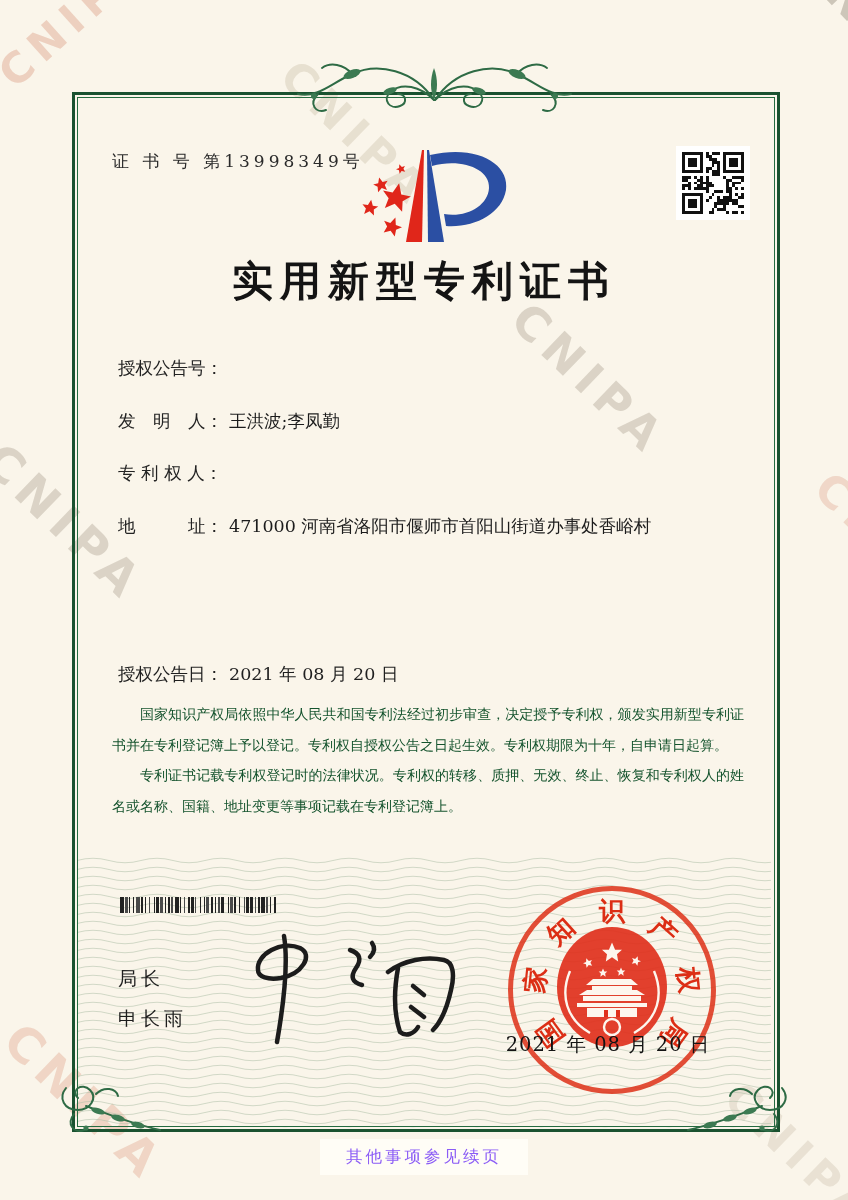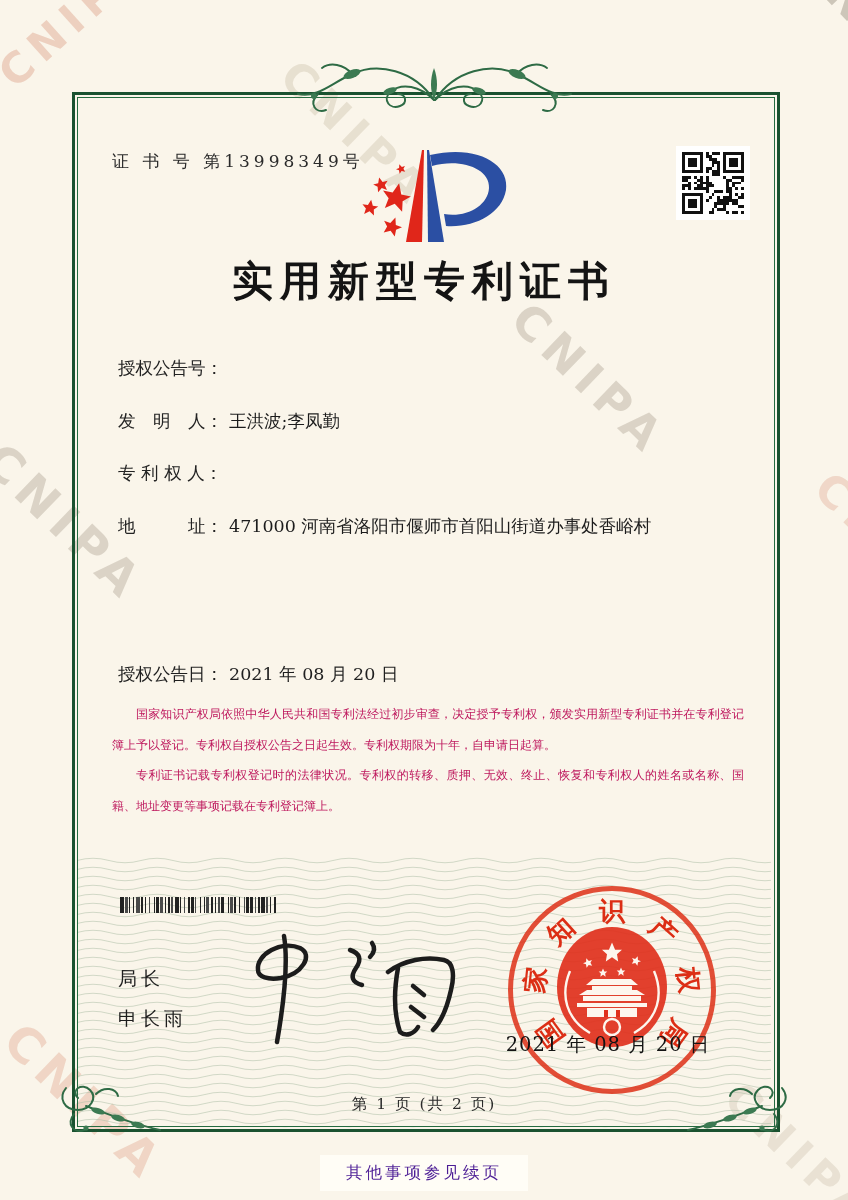--- a/index.html
+++ b/index.html
@@ -18,41 +18,41 @@
       padding:6px;z-index:3;}
   .title{position:absolute;left:0;top:254px;width:848px;text-align:center;font-size:41px;
       font-weight:600;letter-spacing:7px;color:#141414;z-index:3;}
   .fields{position:absolute;left:118px;top:356px;width:610px;z-index:3;}
   .field-row{display:flex;height:21px;margin-bottom:31.5px;font-size:17.5px;}
   .field-label{white-space:pre;color:#232323;}
   .field-value{white-space:pre;margin-left:6px;color:#1c1c1c;}
   .grant-row{position:absolute;left:118px;top:662px;width:640px;font-size:17.5px;z-index:3;display:flex;}
   .grant-g2{position:absolute;left:334px;}
   .body-text{position:absolute;left:112px;top:699px;width:632px;z-index:3;
-      font-size:12px;line-height:30.5px;text-align:justify;color:#be185d;}
+      font-size:14px;line-height:30.5px;text-align:justify;color:#14532d;}
   .body-text p{margin:0;text-indent:2em;}
   .barcode{position:absolute;left:120px;top:897px;width:216px;height:16px;z-index:3;
       display:flex;align-items:stretch;overflow:hidden;}
   .barcode div{flex:none;height:100%;}
   .signer{position:absolute;left:118px;z-index:3;font-family:"DejaVu Sans","Liberation Sans",sans-serif;
       font-size:19px;letter-spacing:4px;color:#1d1d1d;font-weight:500;}
   .signer.t1{top:966px;} .signer.t2{top:1006px;}
   .signature{position:absolute;left:248px;top:930px;z-index:4;}
   .seal{position:absolute;left:508px;top:886px;width:208px;height:208px;z-index:3;}
   .seal-ring{position:absolute;left:0;top:0;width:198px;height:198px;border:5px solid rgba(221,47,22,.85);
       border-radius:50%;}
   .seal-char{position:absolute;left:50%;top:50%;font-size:26px;font-weight:700;color:#dc2e15;
       width:26px;margin-left:-13px;margin-top:-15px;text-align:center;height:26px;line-height:26px;}
   .seal-emblem{position:absolute;left:44px;top:36px;}
   .seal-date{position:absolute;left:498px;top:1031px;width:220px;text-align:center;z-index:5;
       font-size:19.5px;letter-spacing:1px;color:#131313;}
   .page-info{position:absolute;left:0;top:1094px;width:848px;text-align:center;font-size:15.5px;
       letter-spacing:2px;z-index:3;color:#2a2a2a;}
   .note-box{position:absolute;left:50%;transform:translateX(-50%);top:1139px;z-index:3;
-      background:#fffdf6;padding:7px 26px;font-size:16.5px;letter-spacing:3px;color:#4c1d95;margin-top:16px;}
+      background:#fffdf6;padding:7px 26px;font-size:16.5px;letter-spacing:3px;color:#8b5cf6;}
   .orn{position:absolute;z-index:2;}
   .orn.top{left:292px;top:54px;}
   .orn.bl{left:56px;top:1080px;}
   .orn.br{left:687px;top:1080px;transform:scaleX(-1);}
 </style>
 </head>
 <body>
 
 <div class="page">
 
@@ -553,16 +553,15 @@
         </g>
         <g fill="#e0301c">
           <rect x="-8" y="23" width="4" height="7"></rect>
           <rect x="4" y="23" width="4" height="7"></rect>
         </g>
       </svg>
     </div>
   </div>
   <div class="seal-date">2021 年 08 月 20 日</div>
 
-  <div class="page-info">第 1 页 (共 2 页)</div>
   <div class="note-box">其他事项参见续页</div>
 
 </div>
 
 </body></html>

